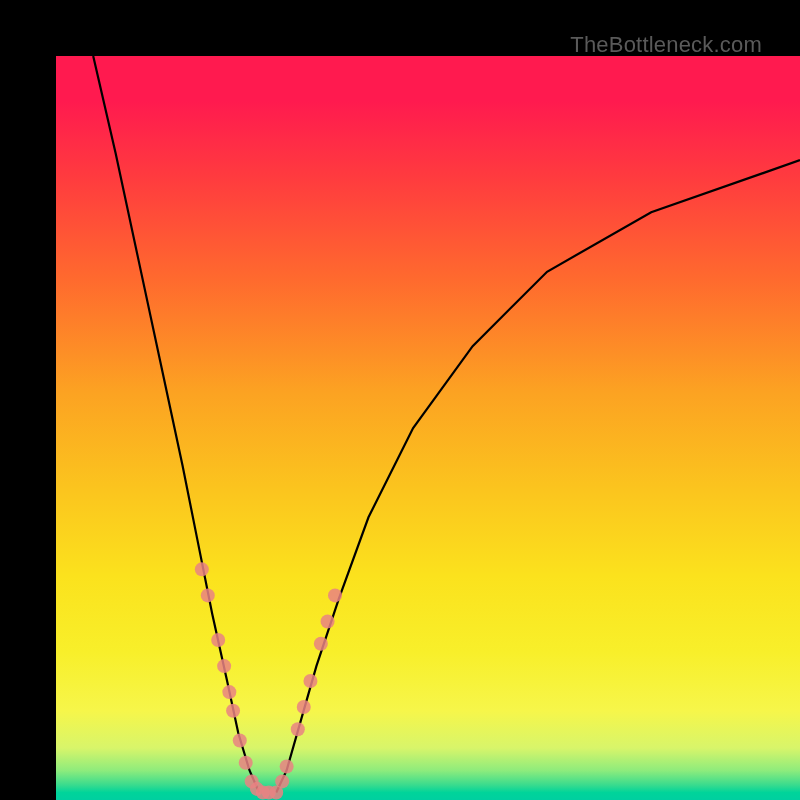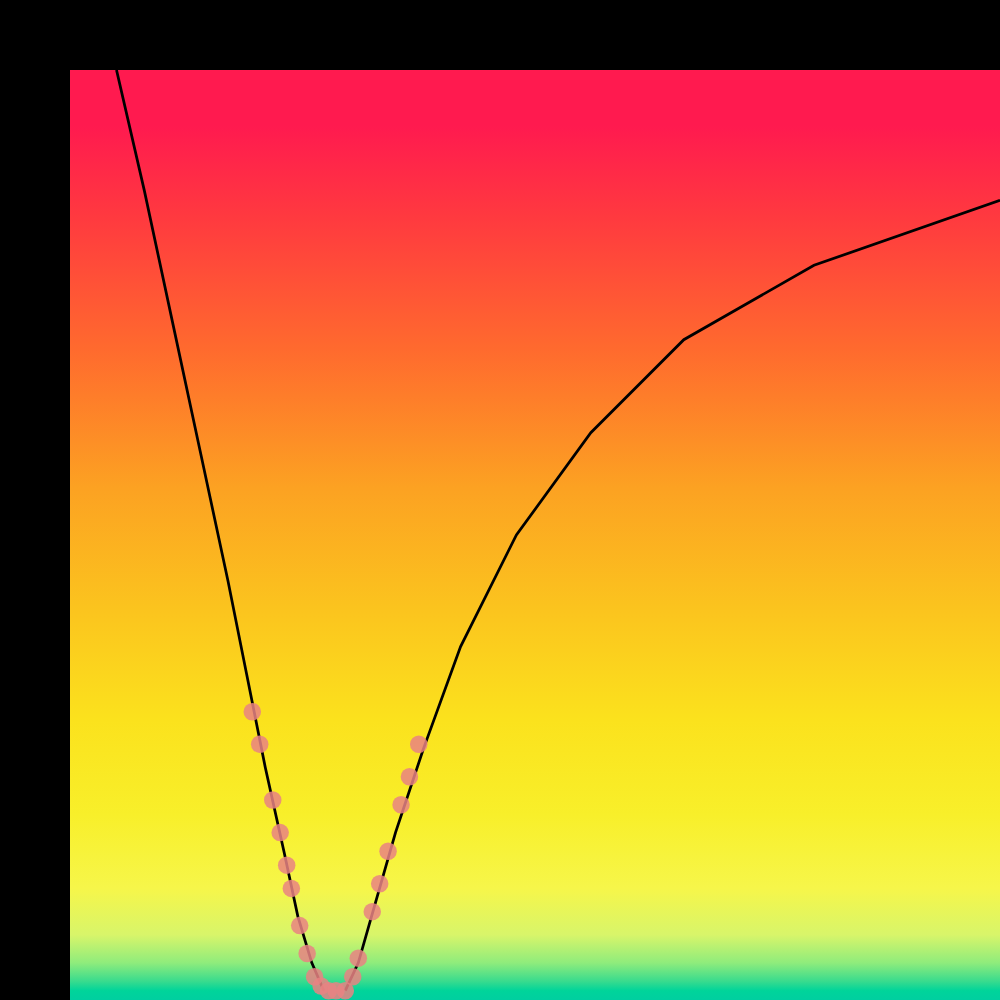--- a/index.html
+++ b/index.html
@@ -70,20 +70,21 @@
   }
   .marker {
     fill: #e98282;
     fill-opacity: 0.85;
   }
 </style>
 </head>
 <body>
 
 <div class="frame">
+  <div class="watermark">TheBottleneck.com</div>
   <div class="plot">
     <svg class="curves" viewBox="0 0 744 744">
       <path id="left-curve" class="curve-line" d="M37.20 0.00 L59.52 96.72 L81.84 200.88 L104.16 305.04 L126.48 409.20 L141.36 483.60 L156.24 558.00 L171.12 624.96 L182.28 677.04 L193.44 714.24 L203.11 736.56"></path>
       <path id="right-curve" class="curve-line" d="M220.22 736.56 L230.64 714.24 L245.52 662.16 L260.40 610.08 L282.72 543.12 L312.48 461.28 L357.12 372.00 L416.64 290.16 L491.04 215.76 L595.20 156.24 L744.00 104.16"></path>
       <g id="marker-layer">
           <circle cx="145.82" cy="513.36" r="7" class="marker"></circle>
           <circle cx="151.78" cy="539.40" r="7" class="marker"></circle>
           <circle cx="162.19" cy="584.04" r="7" class="marker"></circle>
           <circle cx="168.14" cy="610.08" r="7" class="marker"></circle>
           <circle cx="173.35" cy="636.12" r="7" class="marker"></circle>

